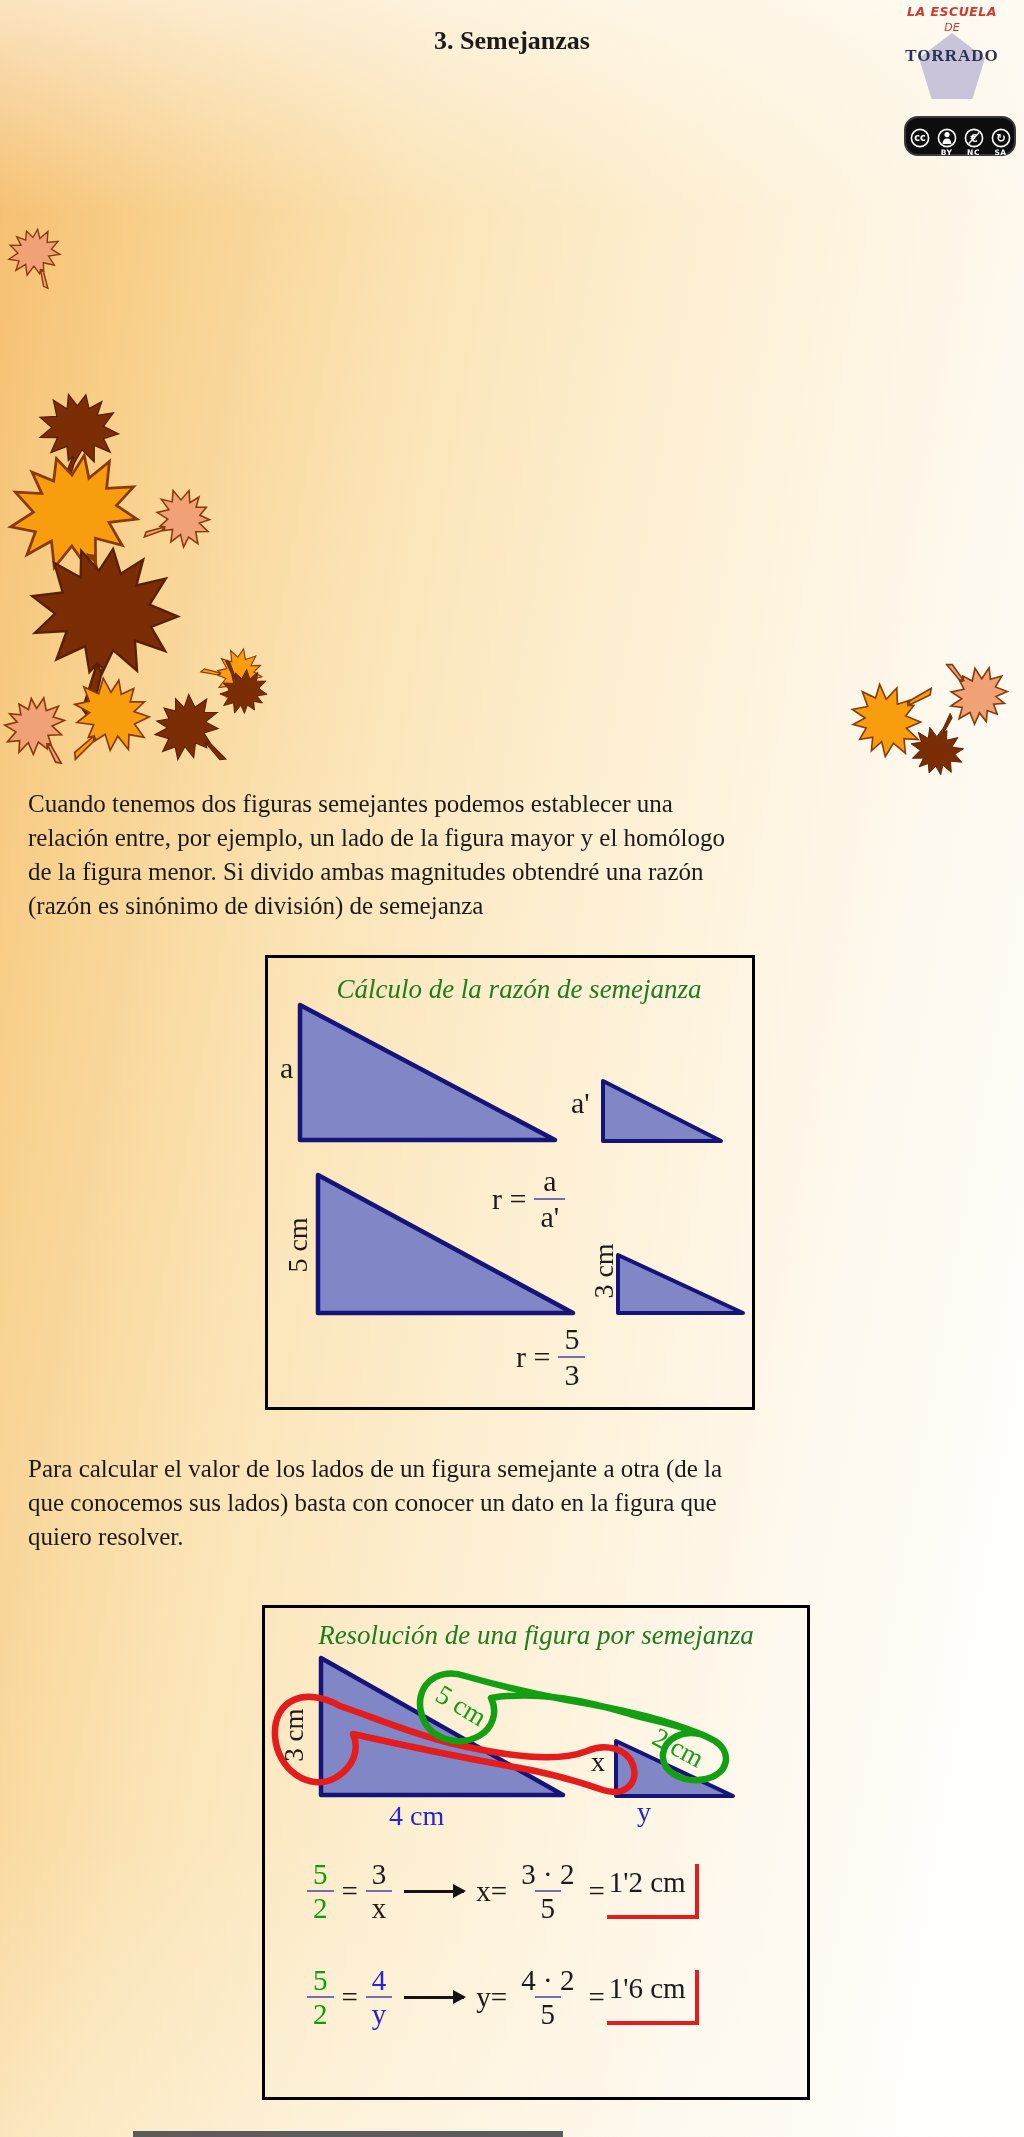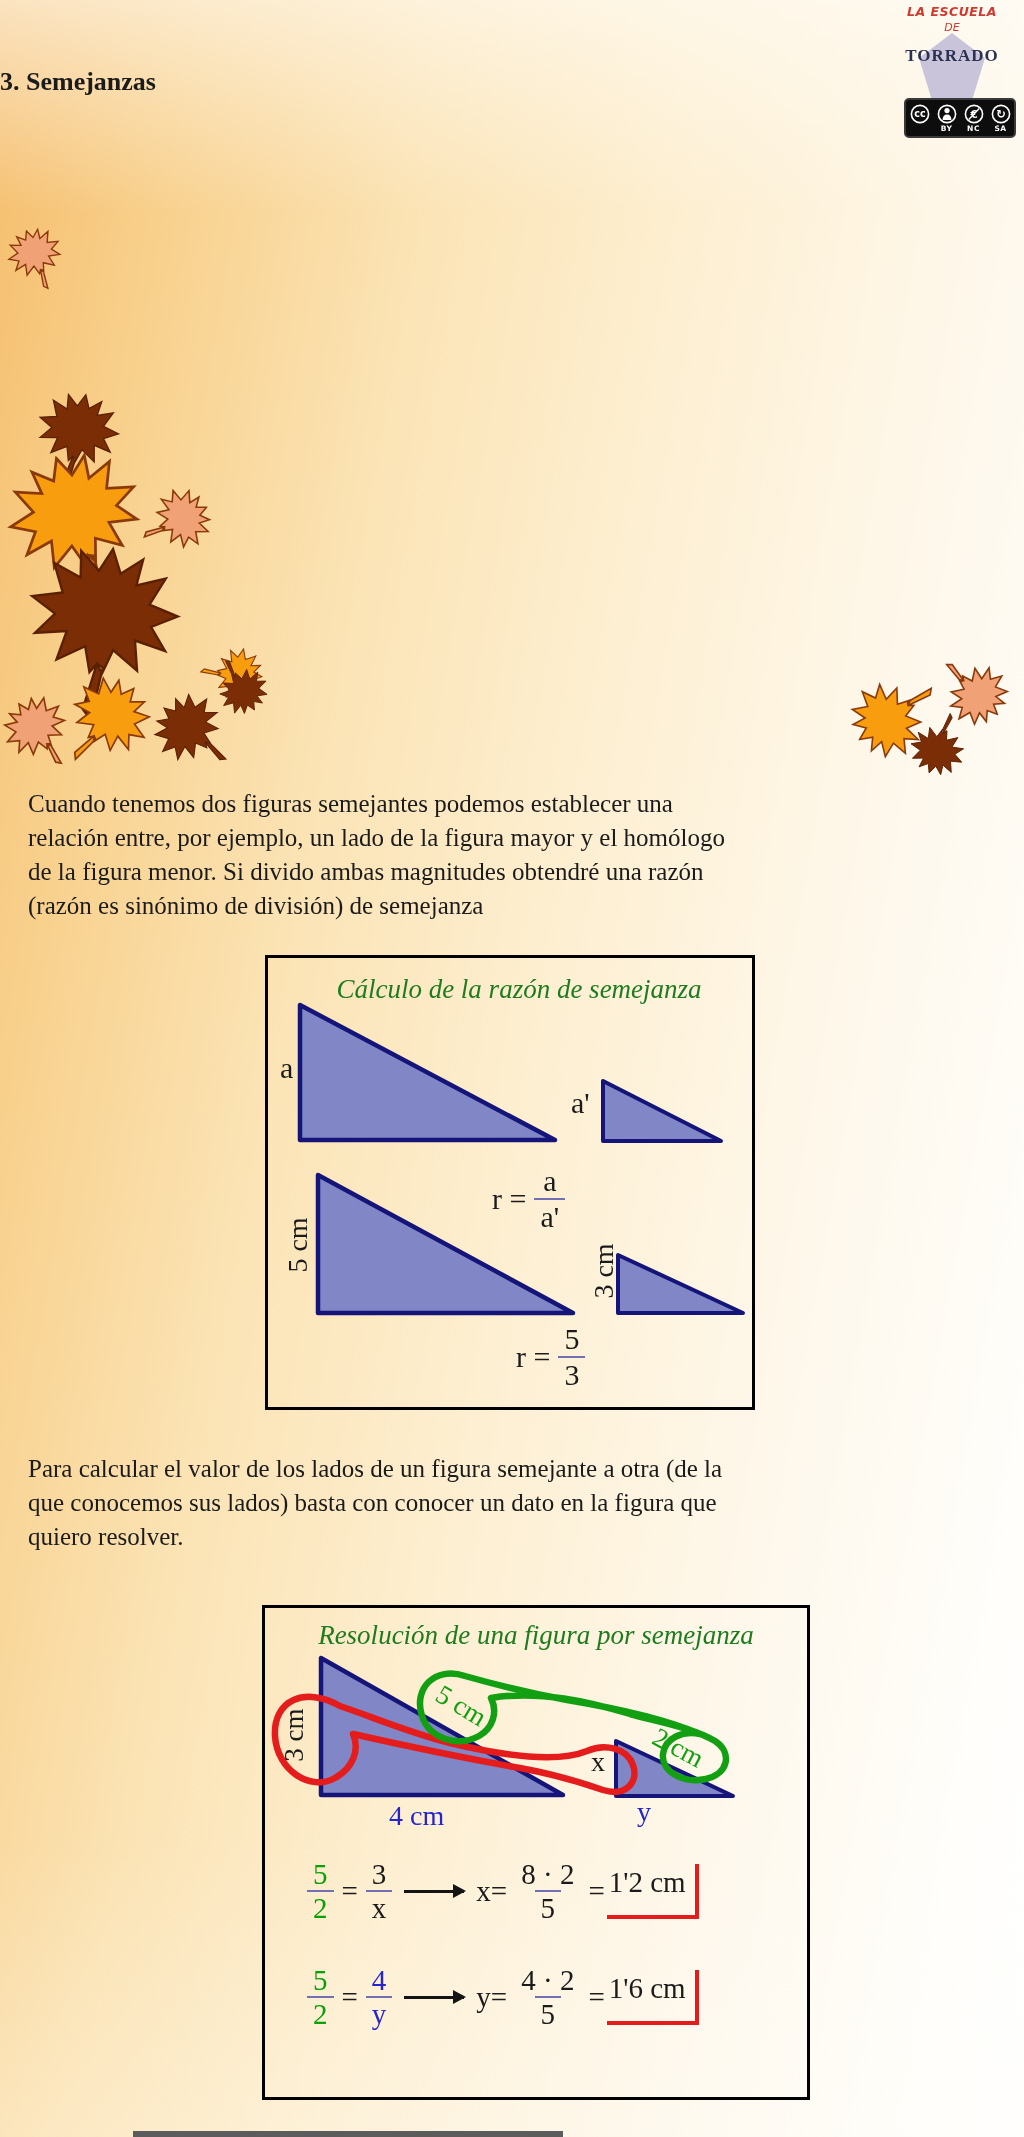--- a/index.html
+++ b/index.html
@@ -3,22 +3,22 @@
 <meta charset="utf-8">
 <style>
   html,body{margin:0;padding:0;}
   .page{
     position:relative;width:1024px;height:2137px;overflow:hidden;
     font-family:"Liberation Serif","DejaVu Serif",serif;color:#1b1b1b;
     background-image:
       linear-gradient(180deg, rgba(255,253,248,.6) 0%, rgba(255,253,248,0) 10%, rgba(255,253,248,0) 86%, rgba(255,252,246,.25) 100%),
       linear-gradient(100deg,#f5bd6c 0%,#f8d08c 14%,#fbe3b4 32%,#fdeecf 50%,#fef8ec 74%,#fffefb 92%,#ffffff 100%);
   }
-  .page-title{position:absolute;top:26px;left:0;width:100%;text-align:left;
-    font-size:26px;font-weight:bold;margin-top:41px;}
+  .page-title{position:absolute;top:26px;left:0;width:100%;text-align:center;
+    font-size:26px;font-weight:bold;}
   .para{position:absolute;font-size:25px;line-height:34px;white-space:pre-line;}
   .mbox{position:absolute;border:3px solid #000;}
   .box-title{text-align:center;font-style:italic;color:#1e7b1e;font-size:27px;position:relative;z-index:3;}
   .shapes{position:absolute;inset:0;width:100%;height:100%;z-index:1;}
   .lbl{position:absolute;z-index:4;font-size:28px;white-space:nowrap;}
   .rot90{transform:translate(-50%,-50%) rotate(-90deg);}
   .diag{color:#12a012;}
   .blue{color:#2525cd;}
   .big{font-size:30px;}
   .eq-row{position:absolute;display:flex;align-items:center;gap:8px;font-size:29px;z-index:4;}
@@ -34,22 +34,22 @@
   .result{border-bottom:4px solid #e41c1c;border-right:4px solid #e41c1c;padding:2px 9px 16px 2px;}
   .leaf{position:absolute;overflow:visible;z-index:0;}
   
   .logo{position:absolute;top:4px;right:6px;width:132px;text-align:center;z-index:5;
     font-family:"DejaVu Sans","Liberation Sans",sans-serif;}
   .logo-l1{font-size:12.5px;font-weight:bold;font-style:italic;color:#cf3a30;letter-spacing:.5px;}
   .logo-l2{font-size:11px;font-weight:normal;font-style:italic;color:#cf3a30;margin-top:2px;}
   .logo-pent{position:absolute;top:25px;left:50%;transform:translateX(-50%);}
   .logo-name{position:absolute;top:42px;left:0;width:100%;text-align:center;
     font-family:"Liberation Serif",serif;font-weight:bold;font-size:17px;letter-spacing:1px;color:#2b3152;}
-  .cc-badge{position:absolute;top:94px;right:2px;width:112px;height:40px;background:#0d0d0d;
-    border:2px solid #3a3a3a;border-radius:5px;box-sizing:border-box;padding-top:4px;}
+  .cc-badge{position:absolute;top:112px;right:2px;width:112px;height:40px;background:#0d0d0d;
+    border:2px solid #3a3a3a;border-radius:14px;box-sizing:border-box;padding-top:10px;}
   .cc-icons{display:grid;grid-template-columns:repeat(4,1fr);justify-items:center;}
   .cc-icons svg{width:20px;height:20px;}
   .cc-labels{display:grid;grid-template-columns:repeat(4,1fr);justify-items:center;
     color:#fff;font-size:7.5px;font-weight:bold;letter-spacing:.5px;line-height:10px;}
   .next-edge{position:absolute;background:#5c5c5c;}
 </style>
 </head>
 <body>
 
 <div class="page">
@@ -201,21 +201,21 @@
         <span class="den">2</span>
       </span>
       <span>=</span>
       <span class="frac">
         <span class="num">3</span>
         <span class="den">x</span>
       </span>
       <span class="arrow"></span>
       <span>x=</span>
       <span class="frac">
-        <span class="num">8 · 2</span>
+        <span class="num">3 · 2</span>
         <span class="den">5</span>
       </span>
       <span class="equals2">=</span>
       <span class="result">1'2 cm</span>
     </div>
 
     <div class="eq-row" style="left:42px;top:356px;">
       <span class="frac g">
         <span class="num">5</span>
         <span class="den">2</span>

